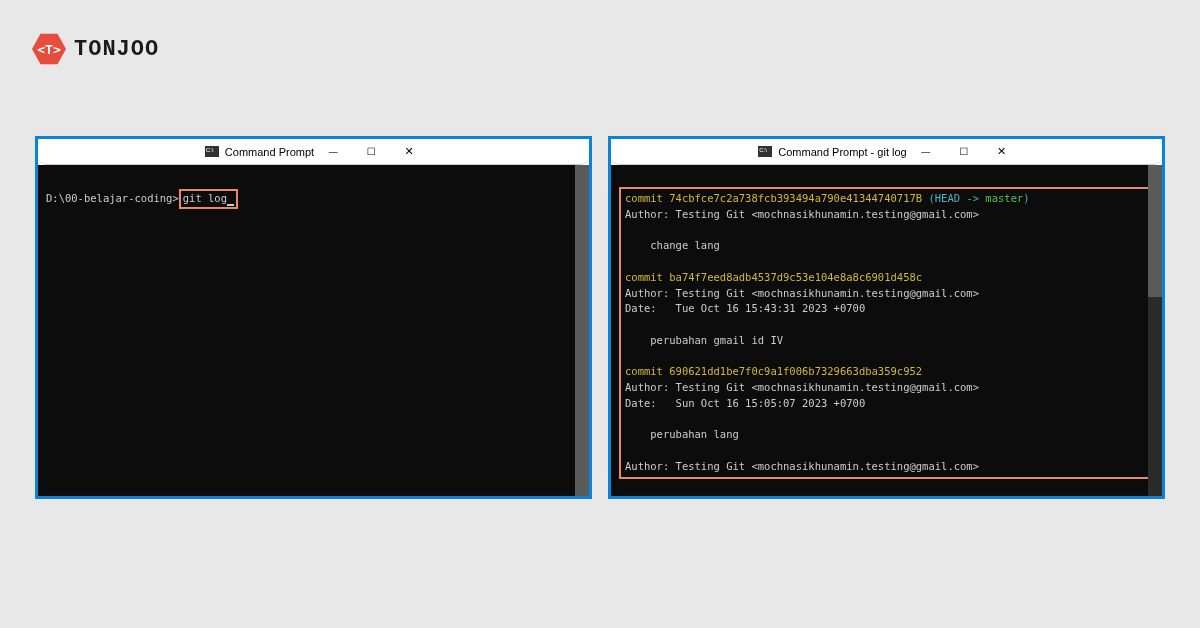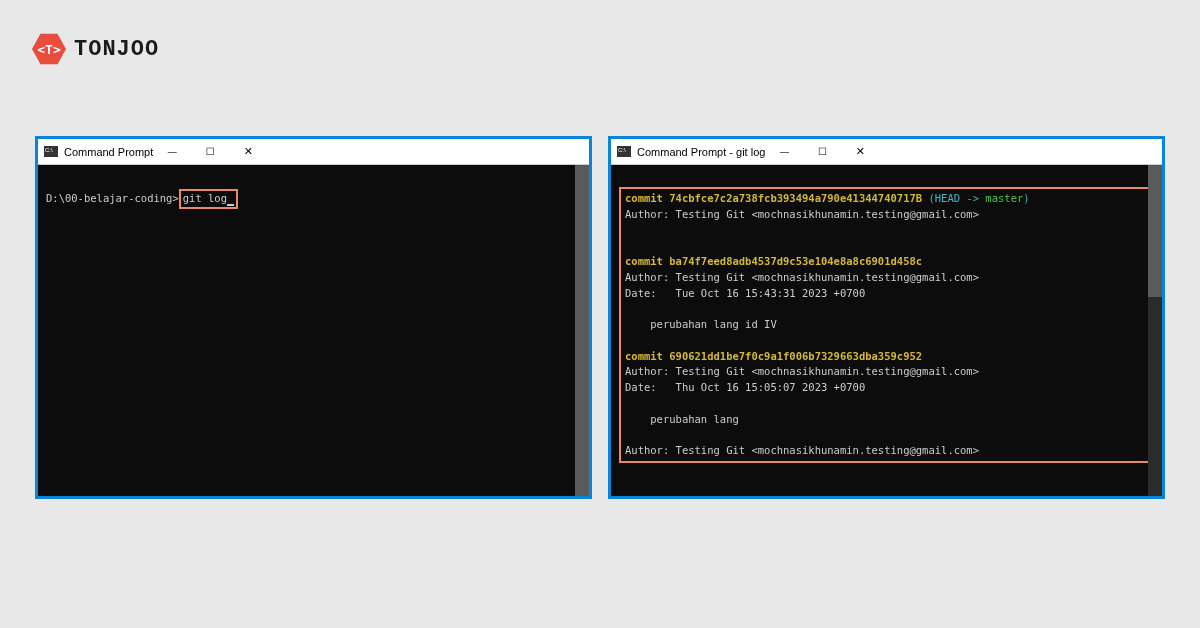--- a/index.html
+++ b/index.html
@@ -54,23 +54,24 @@
       border: 3px solid #0a84d8;
       background: white;
       display: flex;
       flex-direction: column;
     }
     .titlebar {
       height: 26px;
       background: white;
       display: flex;
       align-items: center;
-      justify-content: flex-start;
+      justify-content: center;
       border-bottom: 1px solid #ccc;
       padding: 0 0 0 6px;
+      border-radius: 9px;
     }
     .titlebar-left {
       display: flex;
       align-items: center;
       gap: 6px;
     }
     .titlebar-icon {
       width: 14px;
       height: 11px;
       background: #333;
@@ -134,21 +135,21 @@
     .highlight-box {
       border: 2px solid #e8896b;
       display: inline-block;
       padding: 0 2px;
     }
     .output-highlight {
       border: 2px solid #e8896b;
       padding: 2px 4px;
       margin-top: -2px;
     }
-    .txt-yellow { color: #d4b838; font-weight: bold; }
+    .txt-yellow { color: #d4b838; }
     .txt-cyan { color: #48b5c4; }
     .txt-green { color: #4fc74f; }
     .txt-white { color: #cccccc; }
     .terminal-line {
       white-space: pre;
     }
     .cursor {
       display: inline-block;
       width: 7px;
       height: 2px;
@@ -199,30 +200,31 @@
         <div class="titlebar-btn minimize"></div>
         <div class="titlebar-btn maximize"></div>
         <div class="titlebar-btn close"></div>
       </div>
     </div>
     <div class="terminal">
       <div class="output-highlight">
         <div class="terminal-line"><span class="txt-yellow">commit 74cbfce7c2a738fcb393494a790e41344740717B</span> <span class="txt-cyan">(HEAD -&gt; </span><span class="txt-green">master</span><span class="txt-cyan">)</span></div>
         <div class="terminal-line txt-white">Author: Testing Git &lt;mochnasikhunamin.testing@gmail.com&gt;</div>
         <div class="terminal-line">&nbsp;</div>
+        <div class="terminal-line txt-white">    change lang</div>
         <div class="terminal-line">&nbsp;</div>
         <div class="terminal-line txt-yellow">commit ba74f7eed8adb4537d9c53e104e8a8c6901d458c</div>
         <div class="terminal-line txt-white">Author: Testing Git &lt;mochnasikhunamin.testing@gmail.com&gt;</div>
         <div class="terminal-line txt-white">Date:   Tue Oct 16 15:43:31 2023 +0700</div>
         <div class="terminal-line">&nbsp;</div>
-        <div class="terminal-line txt-white">    perubahan lang id IV</div>
+        <div class="terminal-line txt-white">    perubahan gmail id IV</div>
         <div class="terminal-line">&nbsp;</div>
         <div class="terminal-line txt-yellow">commit 690621dd1be7f0c9a1f006b7329663dba359c952</div>
         <div class="terminal-line txt-white">Author: Testing Git &lt;mochnasikhunamin.testing@gmail.com&gt;</div>
-        <div class="terminal-line txt-white">Date:   Thu Oct 16 15:05:07 2023 +0700</div>
+        <div class="terminal-line txt-white">Date:   Sun Oct 16 15:05:07 2023 +0700</div>
         <div class="terminal-line">&nbsp;</div>
         <div class="terminal-line txt-white">    perubahan lang</div>
         <div class="terminal-line">&nbsp;</div>
         <div class="terminal-line txt-white">Author: Testing Git &lt;mochnasikhunamin.testing@gmail.com&gt;</div>
 
       </div>
       <div class="terminal-scrollbar">
         <div class="terminal-scrollbar-thumb"></div>
       </div>
     </div>

